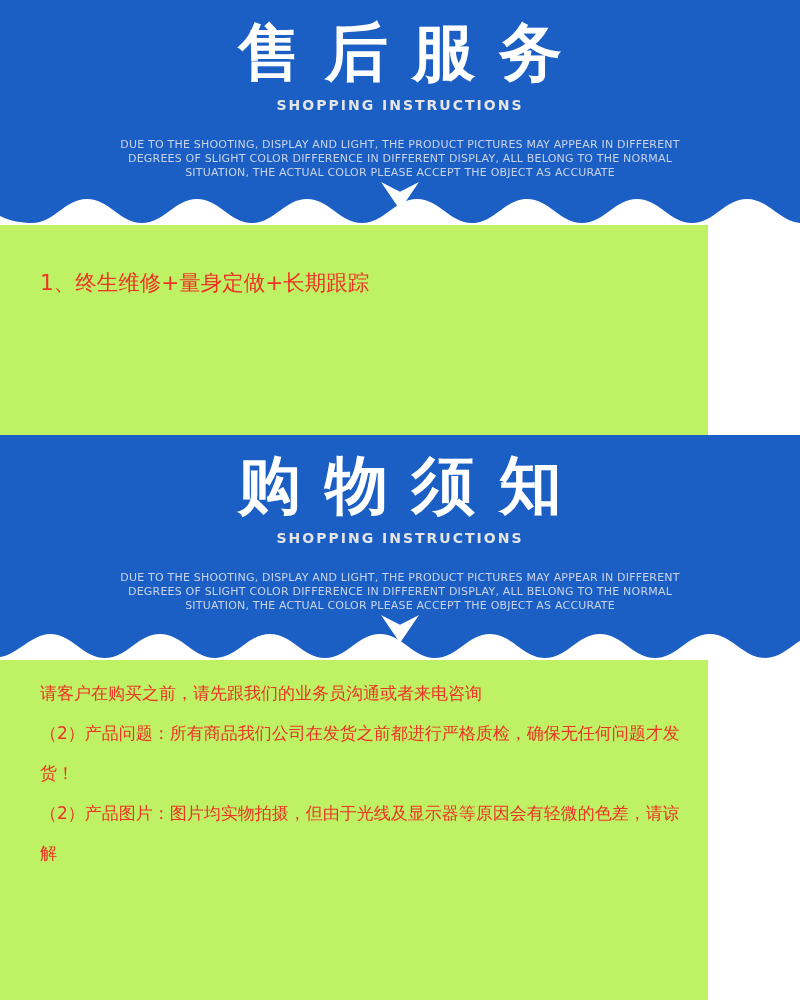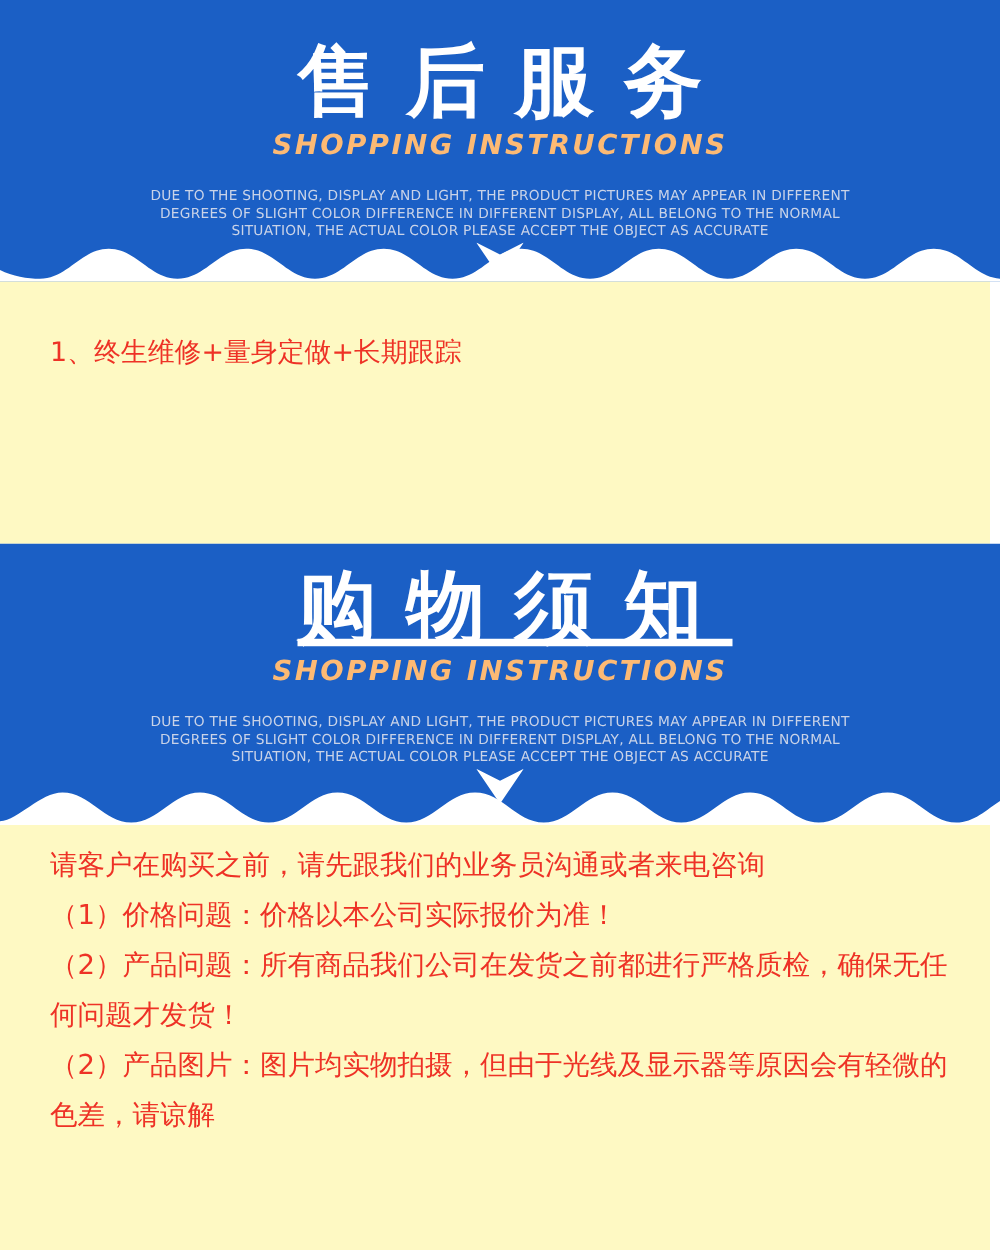--- a/index.html
+++ b/index.html
@@ -21,31 +21,30 @@
   .banner-2 { height: 225px; }
   .banner-title {
     color: #ffffff;
     font-size: 63px;
     font-weight: bold;
     line-height: 66px;
     letter-spacing: 24px;
     padding-left: 24px; 
     white-space: nowrap;
   }
-  .banner-1 .banner-title { margin-top: 32px; }
-  .banner-2 .banner-title { margin-top: 18px; text-decoration: underline; }
+  .banner-1 .banner-title { margin-top: 20px; }
+  .banner-2 .banner-title { margin-top: 18px; }
   .banner-subtitle {
-    color: #fdba74;
-    font-size: 22px;
+    color: #e5e5e5;
+    font-size: 14px;
     font-weight: 600;
     line-height: 26px;
     letter-spacing: 2px;
     margin-top: 6px;
     white-space: nowrap;
-    font-style: italic;
   }
   .banner-disclaimer {
     color: #c9d3e8;
     font-size: 11px;
     line-height: 14px;
     letter-spacing: 0.2px;
     max-width: 600px;
     margin: 20px auto 0 auto;
   }
   .chevron {
@@ -56,36 +55,36 @@
   }
   .wave {
     position: absolute;
     left: 0;
     bottom: -1px;
     width: 800px;
     height: 30px;
     display: block;
   }
   .red-section {
-    width: 792px;
-    background: #fef9c3;
+    width: 708px;
+    background: #bef264;
     color: #ee3226;
     padding-left: 40px;
     padding-right: 24px;
   }
   .section-1 {
     height: 210px;
     padding-top: 36px;
     font-size: 21.5px;
     line-height: 43px;
   }
   .section-2 {
     height: 340px;
     padding-top: 13px;
-    font-size: 22px;
+    font-size: 17px;
     line-height: 40px;
   }
   .red-line { font-weight: 400; }
 </style>
 </head>
 <body>
 
 <div class="banner banner-1">
   <div class="banner-title">售后服务</div>
   <div class="banner-subtitle">SHOPPING INSTRUCTIONS</div>
@@ -127,16 +126,15 @@
       c22,0 33,24 55,24 c22,0 33,-24 55,-24
       c22,0 33,24 55,24 c22,0 33,-24 55,-24
       c22,0 33,24 55,24 c22,0 33,-24 55,-24
       c22,0 33,24 55,24 c22,0 33,-24 55,-24
       L880,30 Z"></path>
   </svg>
 </div>
 
 <div class="red-section section-2">
   <p class="red-line">请客户在购买之前，请先跟我们的业务员沟通或者来电咨询</p>
-  <p class="red-line">（1）价格问题：价格以本公司实际报价为准！</p>
   <p class="red-line">（2）产品问题：所有商品我们公司在发货之前都进行严格质检，确保无任何问题才发货！</p>
   <p class="red-line">（2）产品图片：图片均实物拍摄，但由于光线及显示器等原因会有轻微的色差，请谅解</p>
 </div>
 
 </body></html>

